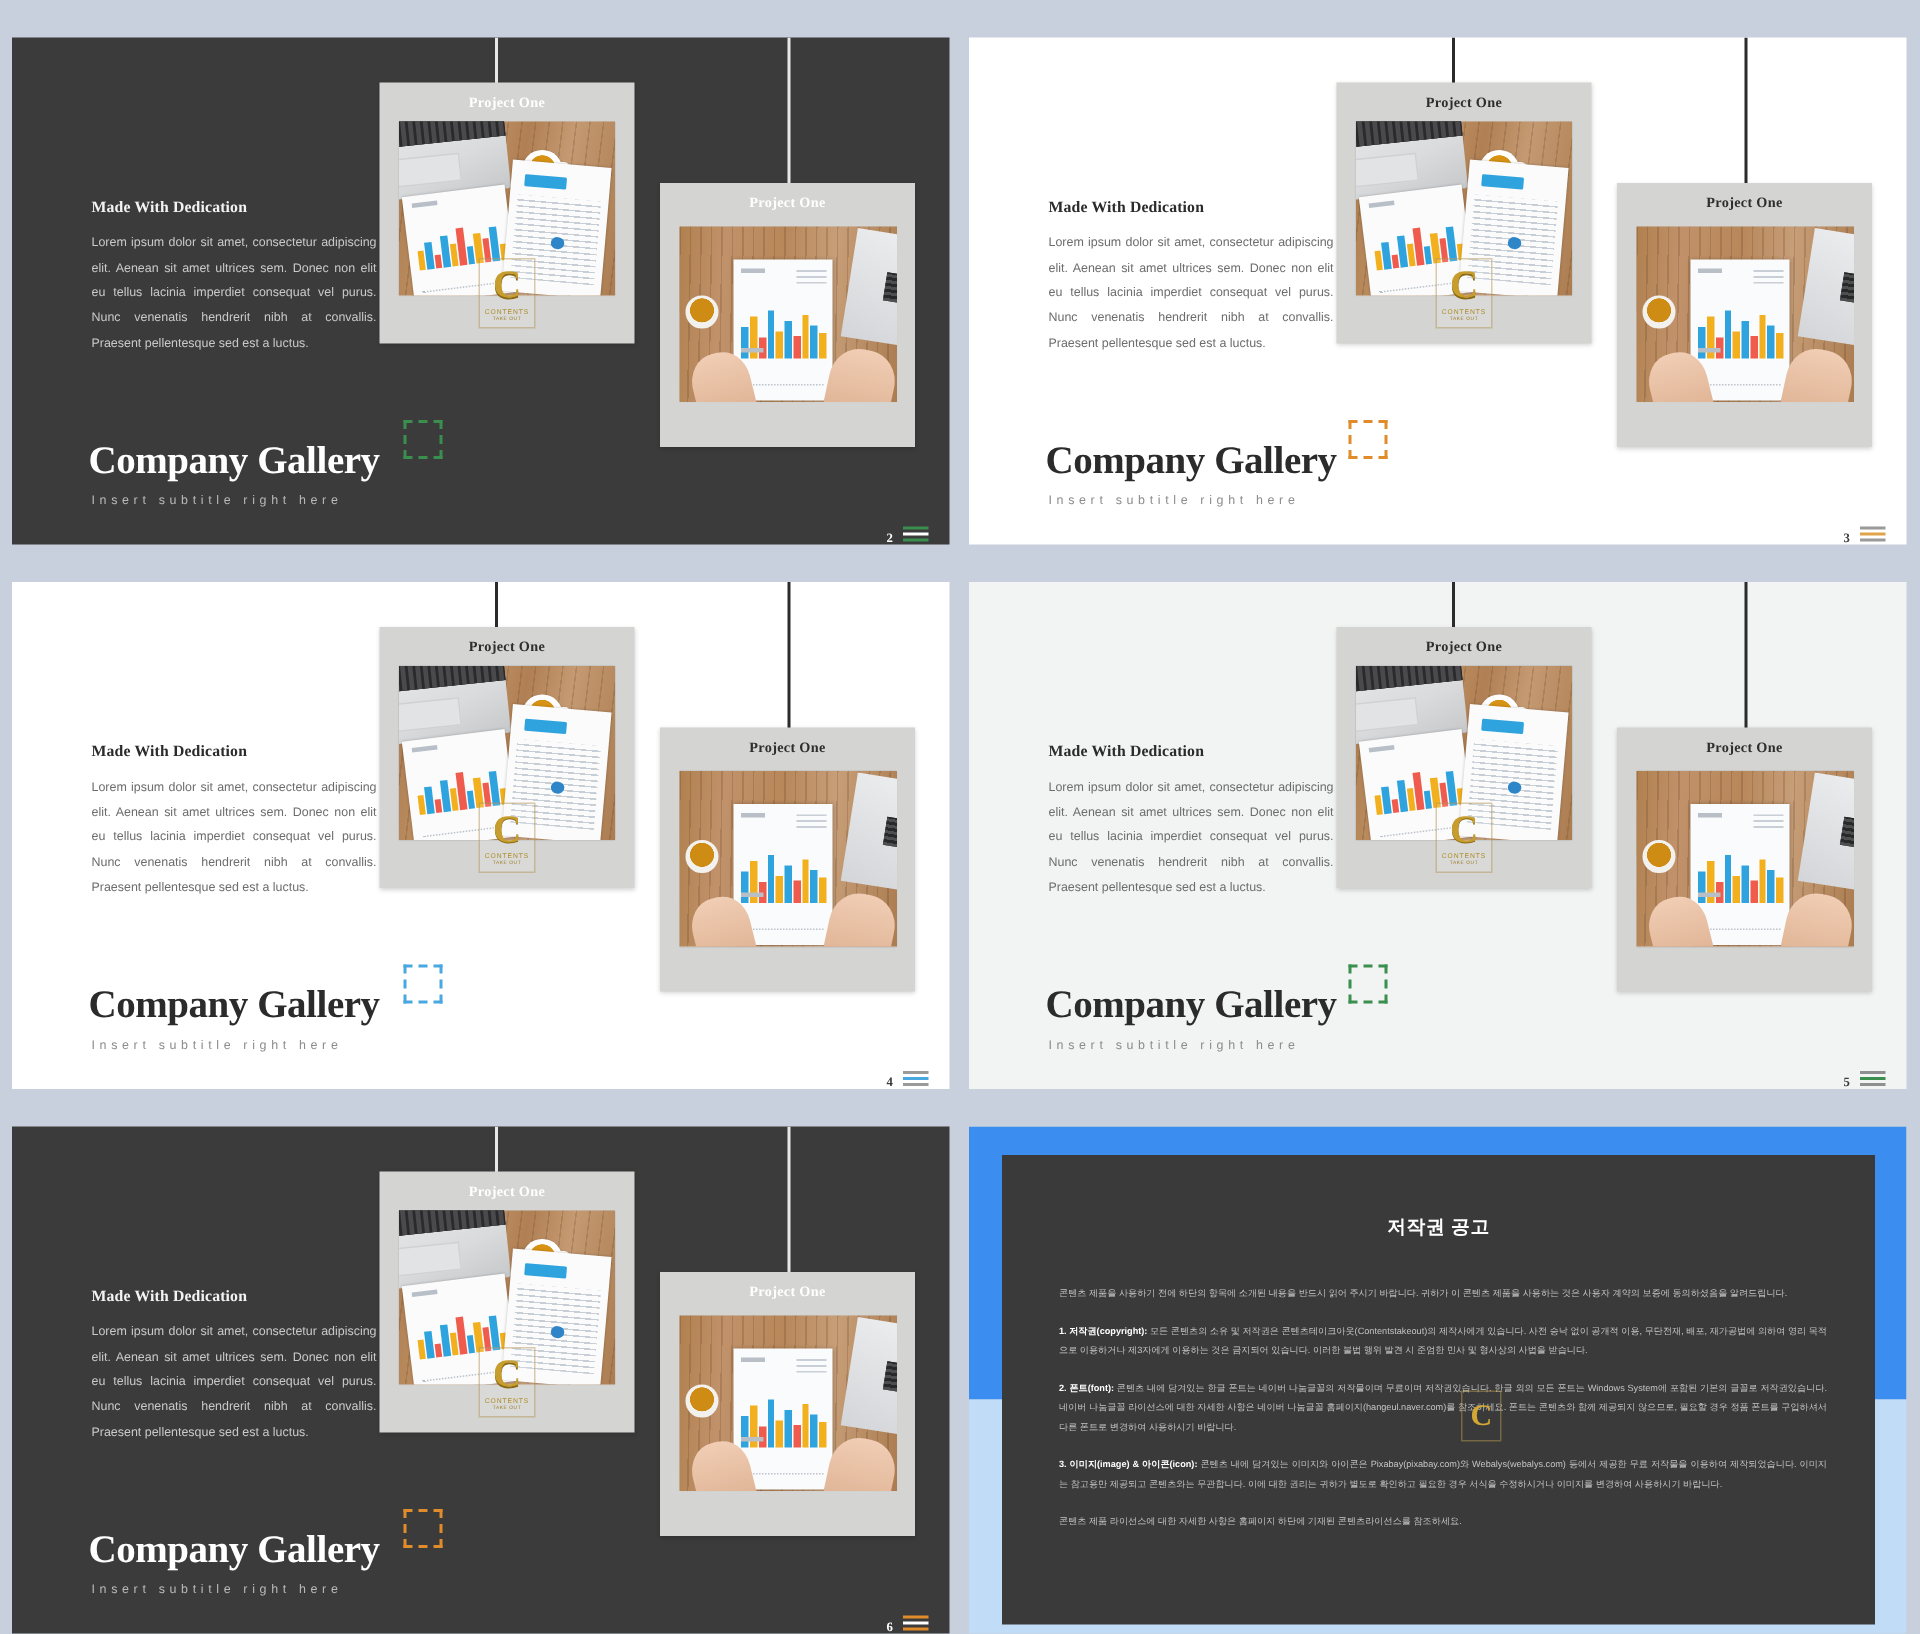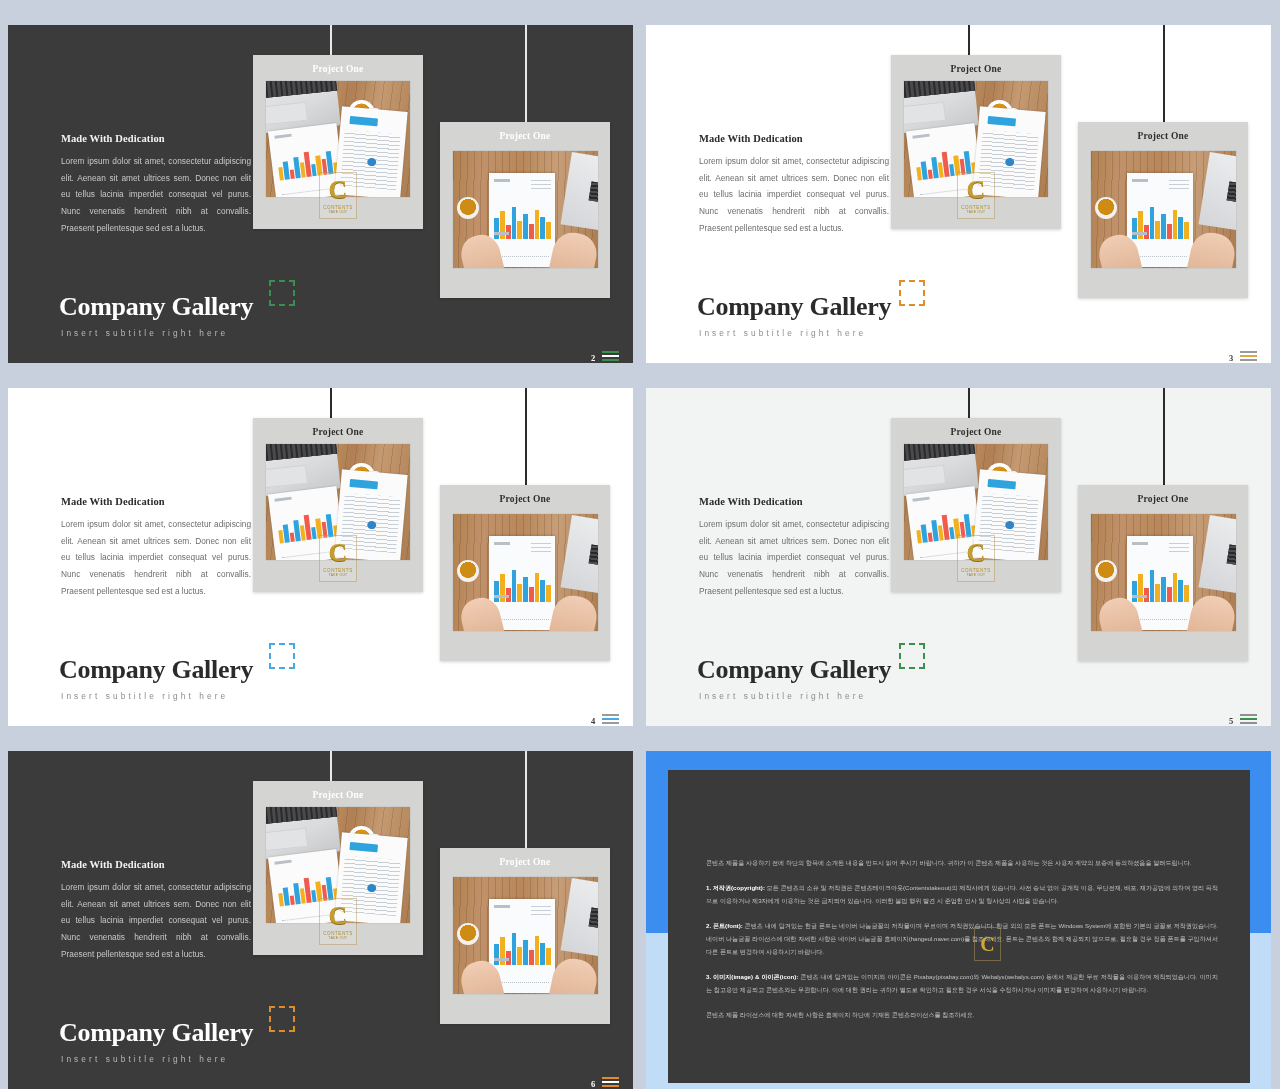--- a/index.html
+++ b/index.html
@@ -742,20 +742,21 @@
     </div>
   </div>
 
   <div class="cell right">
     <div class="slide">
       <div class="cp-wrap">
         <div class="cp-blue-top"></div>
         <div class="cp-blue-bot"></div>
       </div>
       <div class="cp-panel">
+        <div class="cp-title">저작권 공고</div>
         <div class="cp-body">
           <p>콘텐츠 제품을 사용하기 전에 하단의 항목에 소개된 내용을 반드시 읽어 주시기 바랍니다. 귀하가 이 콘텐츠 제품을 사용하는 것은 사용자 계약의 보증에 동의하셨음을 알려드립니다.</p>
           <p><b>1. 저작권(copyright):</b><span> 모든 콘텐츠의 소유 및 저작권은 콘텐츠테이크아웃(Contentstakeout)의 제작사에게 있습니다. 사전 승낙 없이 공개적 이용, 무단전재, 배포, 재가공법에 의하여 영리 목적으로 이용하거나 제3자에게 이용하는 것은 금지되어 있습니다. 이러한 불법 행위 발견 시 준엄한 민사 및 형사상의 사법을 받습니다.</span></p>
           <p><b>2. 폰트(font):</b><span> 콘텐츠 내에 담겨있는 한글 폰트는 네이버 나눔글꼴의 저작물이며 무료이며 저작권있습니다. 한글 외의 모든 폰트는 Windows System에 포함된 기본의 글꼴로 저작권있습니다. 네이버 나눔글꼴 라이선스에 대한 자세한 사항은 네이버 나눔글꼴 홈페이지(hangeul.naver.com)를 참조하세요. 폰트는 콘텐츠와 함께 제공되지 않으므로, 필요할 경우 정품 폰트를 구입하셔서 다른 폰트로 변경하여 사용하시기 바랍니다.</span></p>
           <p><b>3. 이미지(image) &amp; 아이콘(icon):</b><span> 콘텐츠 내에 담겨있는 이미지와 아이콘은 Pixabay(pixabay.com)와 Webalys(webalys.com) 등에서 제공한 무료 저작물을 이용하여 제작되었습니다. 이미지는 참고용만 제공되고 콘텐츠와는 무관합니다. 이에 대한 권리는 귀하가 별도로 확인하고 필요한 경우 서식을 수정하시거나 이미지를 변경하여 사용하시기 바랍니다.</span></p>
           <p>콘텐츠 제품 라이선스에 대한 자세한 사항은 홈페이지 하단에 기재된 콘텐츠라이선스를 참조하세요.</p>
         </div>
         <div class="cp-wm">
           <div class="c">C</div>
         </div>

